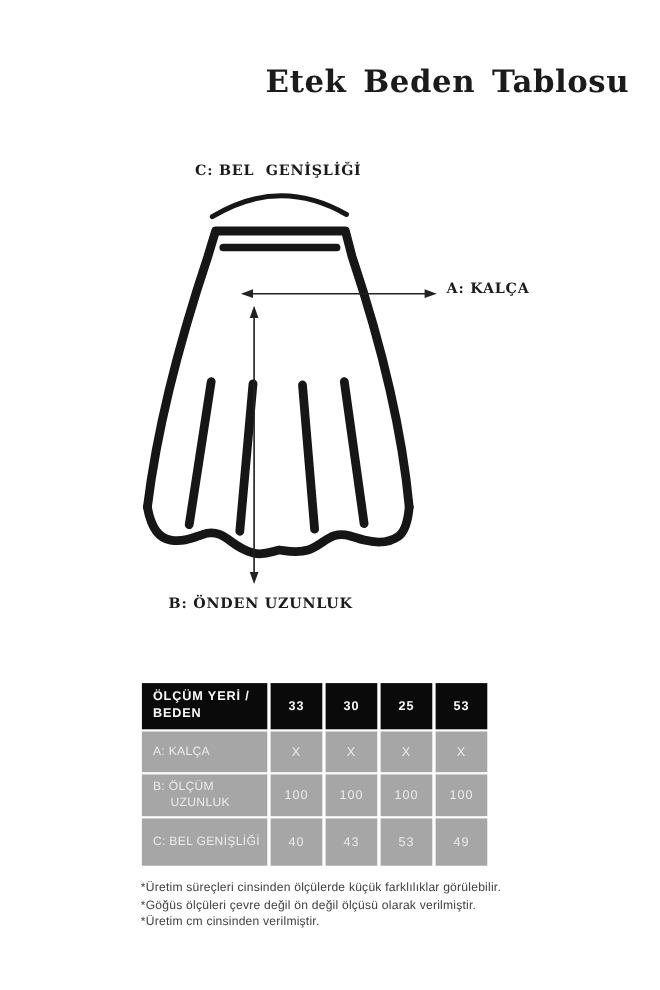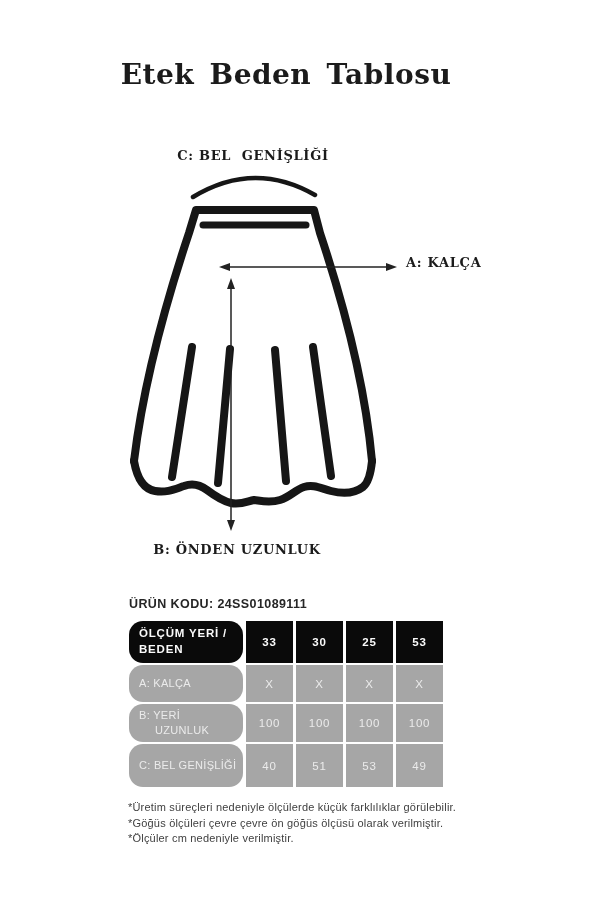--- a/index.html
+++ b/index.html
@@ -8,21 +8,21 @@
     width: 600px;
     height: 900px;
     background: #ffffff;
     overflow: hidden;
     font-family: "Liberation Sans", sans-serif;
   }
   .title {
     position: absolute;
     top: 58px; left: 0; width: 572px;
     margin: 0;
-    text-align: center;
+    text-align: right;
     font-family: "DejaVu Serif", serif;
     font-weight: bold;
     font-size: 28px;
     letter-spacing: 0.5px;
     word-spacing: 5px;
     color: #1b1b1b;
   }
   .skirt-svg { position: absolute; top: 0; left: 0; }
   .diagram-label {
     position: absolute;
@@ -63,21 +63,21 @@
     font-size: 11.5px;
     font-weight: bold;
     letter-spacing: 0.8px;
   }
   .cell.body {
     background: #a6a6a6;
     color: #ebebeb;
     font-size: 11.5px;
     letter-spacing: 0.8px;
   }
-  .label-cell { justify-content: flex-start; padding-left: 10px; text-align: left; border-radius: 14px; }
+  .label-cell { justify-content: flex-start; padding-left: 10px; text-align: left; }
   .label-cell .lbl {
     display: block;
     white-space: pre-line;
     line-height: 1.35;
   }
   .cell.body.label-cell { font-size: 11px; letter-spacing: 0.3px; }
   .cell.body.label-cell .lbl { padding-left: 16px; text-indent: -16px; }
   .footnotes {
     position: absolute;
     top: 801px; left: 128px;
@@ -119,21 +119,20 @@
       <line x1="231" y1="287" x2="231" y2="522" stroke="#222222" stroke-width="1.5"></line>
       <polygon points="231,278 227,289 235,289" fill="#222222"></polygon>
       <polygon points="231,531 227,520 235,520" fill="#222222"></polygon>
     </g>
   </svg>
 
   <div class="diagram-label c-label">C: BEL  GENİŞLİĞİ</div>
   <div class="diagram-label a-label">A: KALÇA</div>
   <div class="diagram-label b-label">B: ÖNDEN UZUNLUK</div>
 
-  <div class="product-code">ÜRÜN KODU: 24SS01089111</div>
 
   <div class="size-table">
 
     <div class="cell head label-cell">
       <span class="lbl">ÖLÇÜM YERİ /
 BEDEN</span>
     </div>
     <div class="cell head">33</div>
     <div class="cell head">30</div>
     <div class="cell head">25</div>
@@ -141,36 +140,36 @@
 
     <div class="cell body label-cell">
       <span class="lbl">A: KALÇA</span>
     </div>
     <div class="cell body">X</div>
     <div class="cell body">X</div>
     <div class="cell body">X</div>
     <div class="cell body">X</div>
 
     <div class="cell body label-cell">
-      <span class="lbl">B: YERİ
+      <span class="lbl">B: ÖLÇÜM
 UZUNLUK</span>
     </div>
     <div class="cell body">100</div>
     <div class="cell body">100</div>
     <div class="cell body">100</div>
     <div class="cell body">100</div>
 
     <div class="cell body label-cell">
       <span class="lbl">C: BEL GENİŞLİĞİ</span>
     </div>
     <div class="cell body">40</div>
-    <div class="cell body">51</div>
+    <div class="cell body">43</div>
     <div class="cell body">53</div>
     <div class="cell body">49</div>
   </div>
 
   <div class="footnotes">
-    <div class="footnote">*Üretim süreçleri nedeniyle ölçülerde küçük farklılıklar görülebilir.</div>
-    <div class="footnote">*Göğüs ölçüleri çevre çevre ön göğüs ölçüsü olarak verilmiştir.</div>
-    <div class="footnote">*Ölçüler cm nedeniyle verilmiştir.</div>
+    <div class="footnote">*Üretim süreçleri cinsinden ölçülerde küçük farklılıklar görülebilir.</div>
+    <div class="footnote">*Göğüs ölçüleri çevre değil ön değil ölçüsü olarak verilmiştir.</div>
+    <div class="footnote">*Üretim cm cinsinden verilmiştir.</div>
   </div>
 
 </div>
 
 </body></html>

